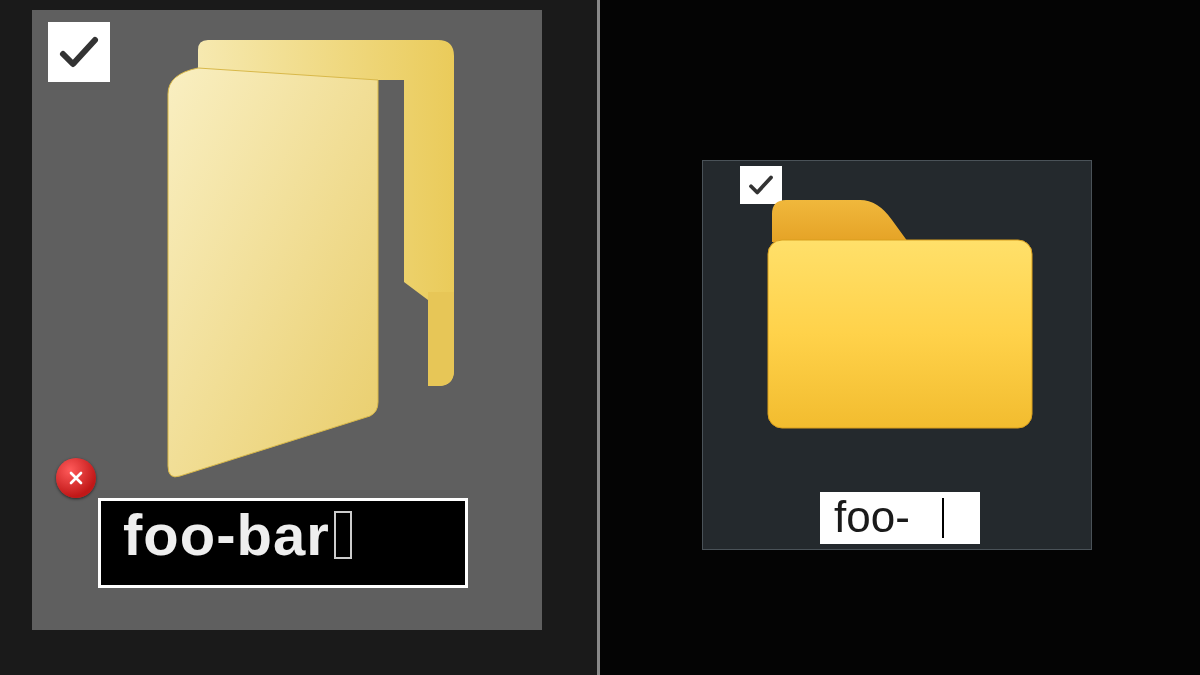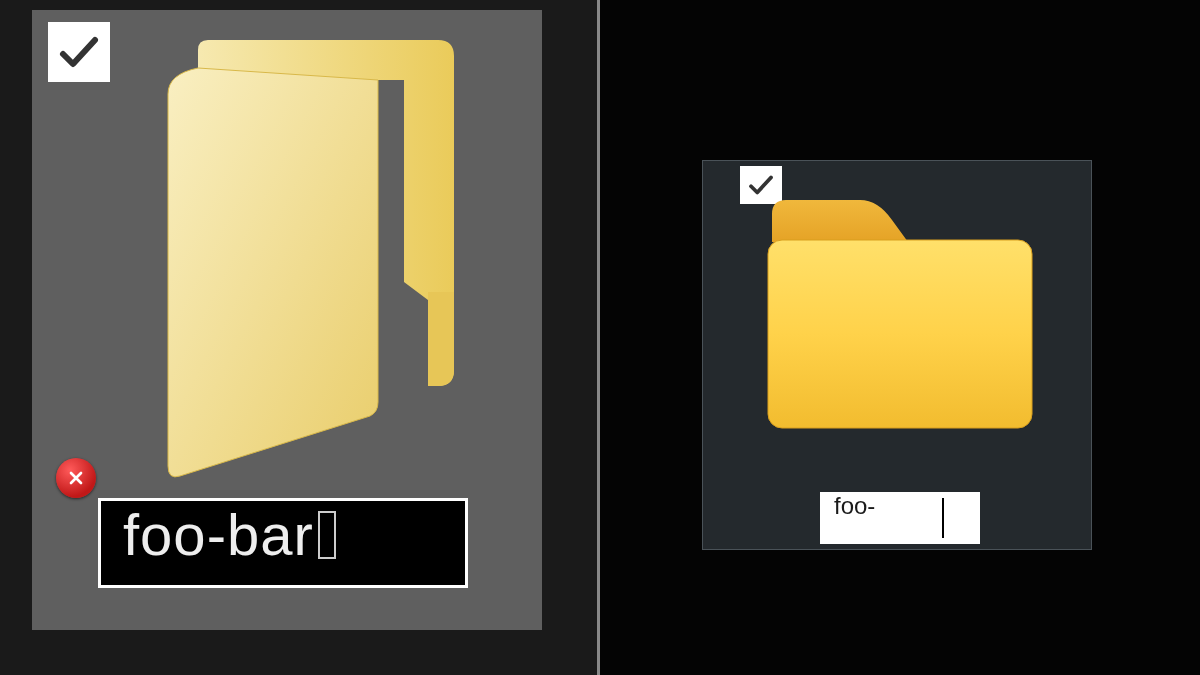--- a/index.html
+++ b/index.html
@@ -69,21 +69,21 @@
     .left-name-input {
       position: absolute;
       left: 98px;
       top: 498px;
       width: 370px;
       height: 90px;
       background: #000;
       border: 3px solid #fff;
       color: #eee;
       font-size: 58px;
-      font-weight: 400;
+      font-weight: 700;
       padding: 0 22px;
       outline: none;
       letter-spacing: 1px;
     }
     .tofu {
       display: inline-block;
       vertical-align: -4px;
       width: 18px;
       height: 48px;
       border: 2px solid #ccc;
@@ -121,21 +121,21 @@
     }
     .right-name-input {
       position: absolute;
       left: 220px;
       top: 492px;
       width: 160px;
       height: 52px;
       background: #fff;
       border: none;
       color: #1a1a1a;
-      font-size: 24px;
+      font-size: 44px;
       font-weight: 300;
       padding: 0 14px;
       outline: none;
     }
     .right-caret {
       position: absolute;
       left: 342px;
       top: 498px;
       width: 1.5px;
       height: 40px;

